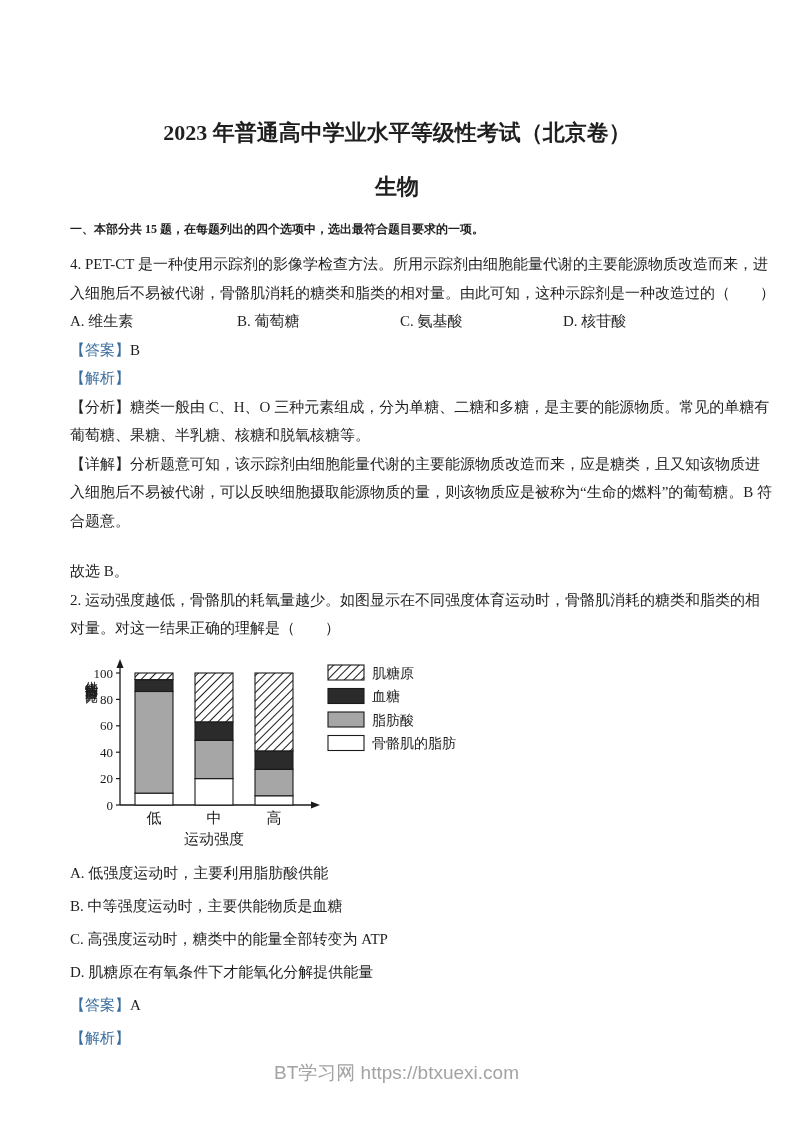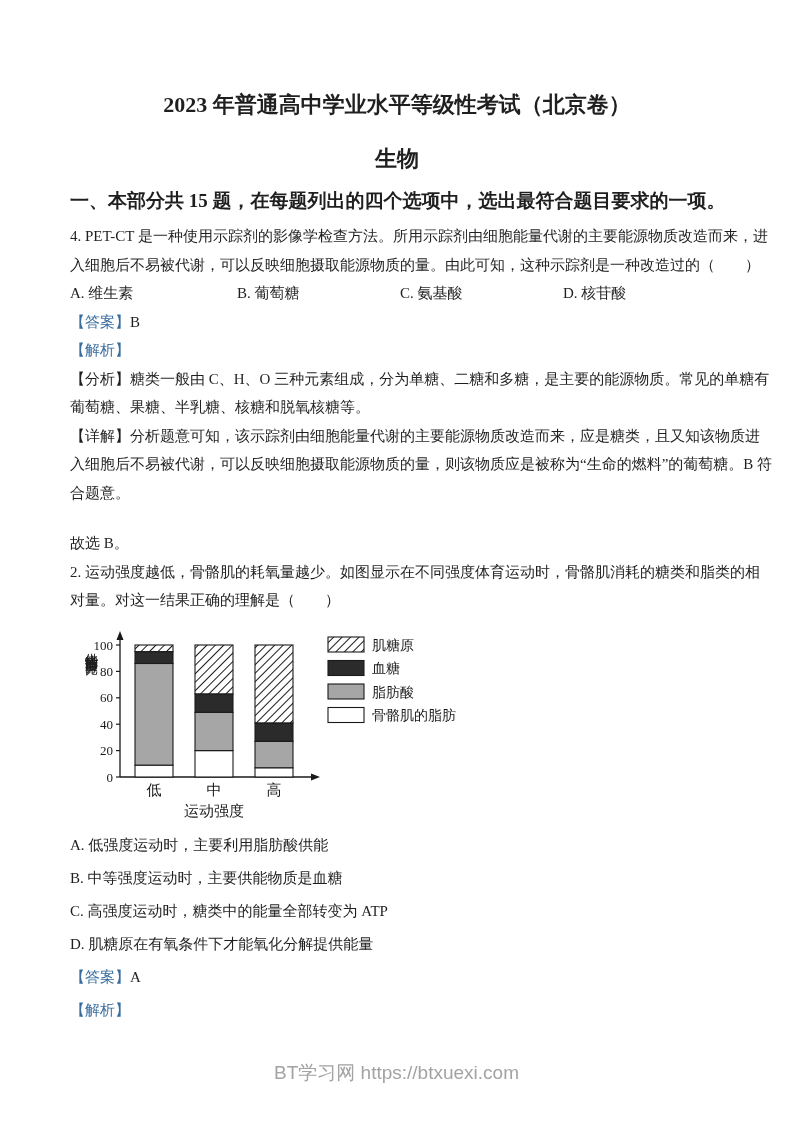--- a/index.html
+++ b/index.html
@@ -7,40 +7,40 @@
   body {
     font-family: "Liberation Serif", "DejaVu Serif", serif;
     color: #1f1f1f;
   }
   .page {
     position: relative;
     width: 793px;
     height: 1122px;
     margin: 0 auto;
     background: #ffffff;
-    padding: 90px 69px 0 70px;
+    padding: 118px 69px 0 70px;
     overflow: hidden;
   }
   h1.doc-title {
     font-size: 22px;
     line-height: 30px;
     font-weight: bold;
     text-align: center;
     white-space: nowrap;
   }
   h2.doc-subject {
     font-size: 22px;
     line-height: 30px;
     font-weight: bold;
     text-align: center;
     margin-top: 24px;
   }
   .section-heading {
     margin-top: 14px;
-    font-size: 19px;
+    font-size: 12px;
     line-height: 26px;
     font-weight: bold;
     white-space: nowrap;
   }
   .stem { margin-top: 8px; }
   .line {
     height: 28.5px;
     line-height: 28.5px;
     font-size: 15px;
     white-space: nowrap;
@@ -96,21 +96,21 @@
 <body>
 
 <div class="page">
 
   <h1 class="doc-title">2023 年普通高中学业水平等级性考试（北京卷）</h1>
   <h2 class="doc-subject">生物</h2>
   <div class="section-heading">一、本部分共 15 题，在每题列出的四个选项中，选出最符合题目要求的一项。</div>
 
   <div class="stem">
       <div class="line">4. PET-CT 是一种使用示踪剂的影像学检查方法。所用示踪剂由细胞能量代谢的主要能源物质改造而来，进</div>
-      <div class="line">入细胞后不易被代谢，可以反映细胞摄取能源物质的量。由此可知，这种示踪剂是一种改造过的（　　）</div>
+      <div class="line">入细胞后不易被代谢，骨骼肌消耗的糖类和脂类的相对量。由此可知，这种示踪剂是一种改造过的（　　）</div>
     </div>
 
   <div class="line opt-row">
       <span class="opt">A. 维生素</span>
       <span class="opt">B. 葡萄糖</span>
       <span class="opt">C. 氨基酸</span>
       <span class="opt">D. 核苷酸</span>
     </div>
 
   <div class="line">

